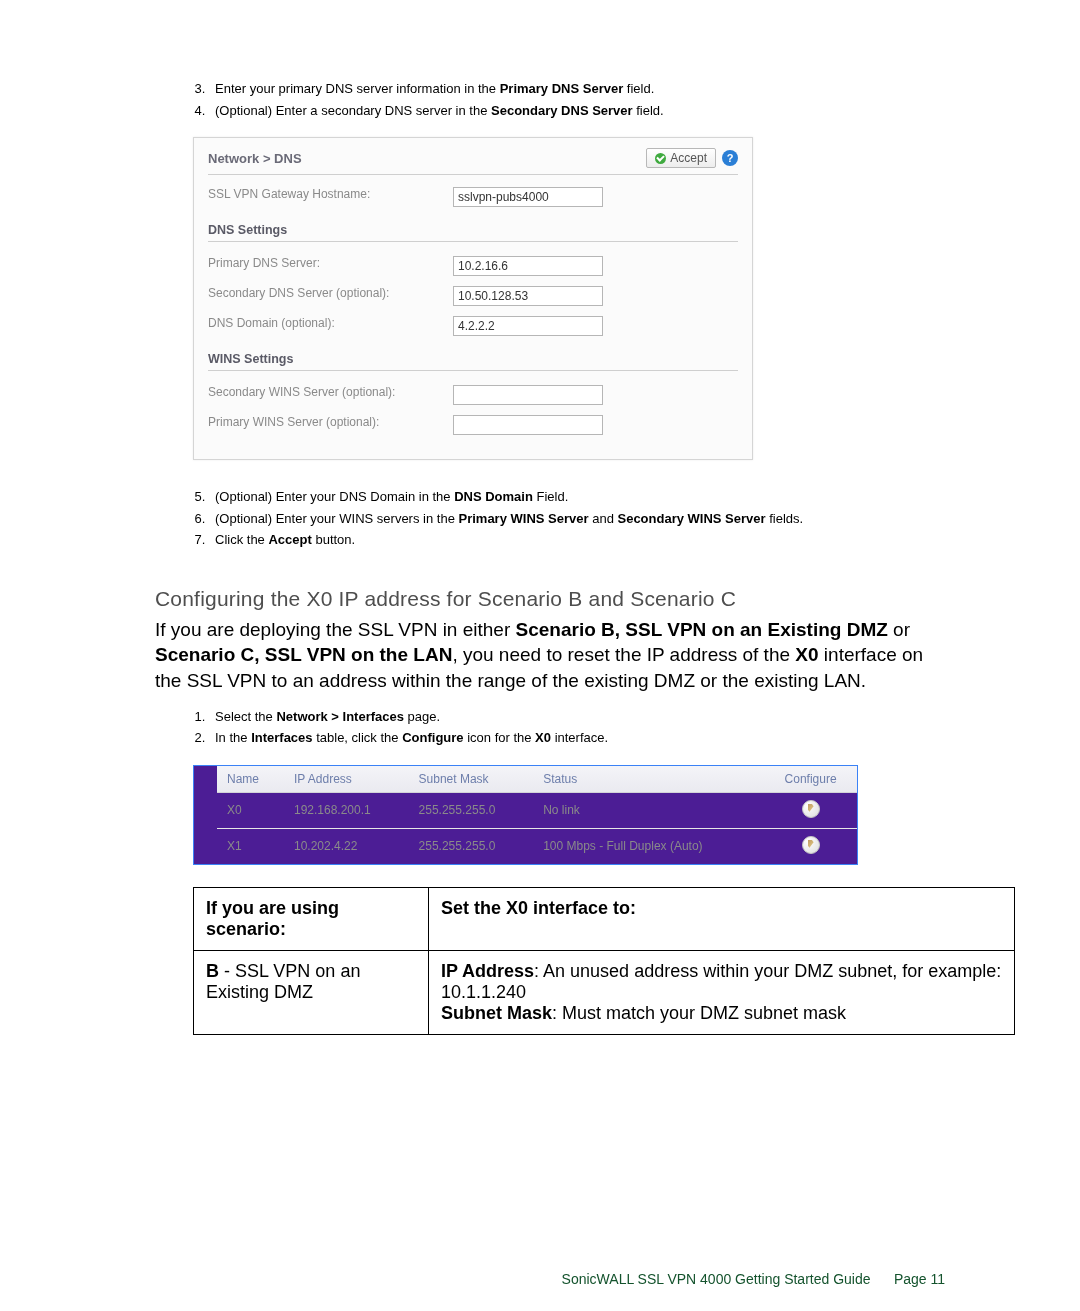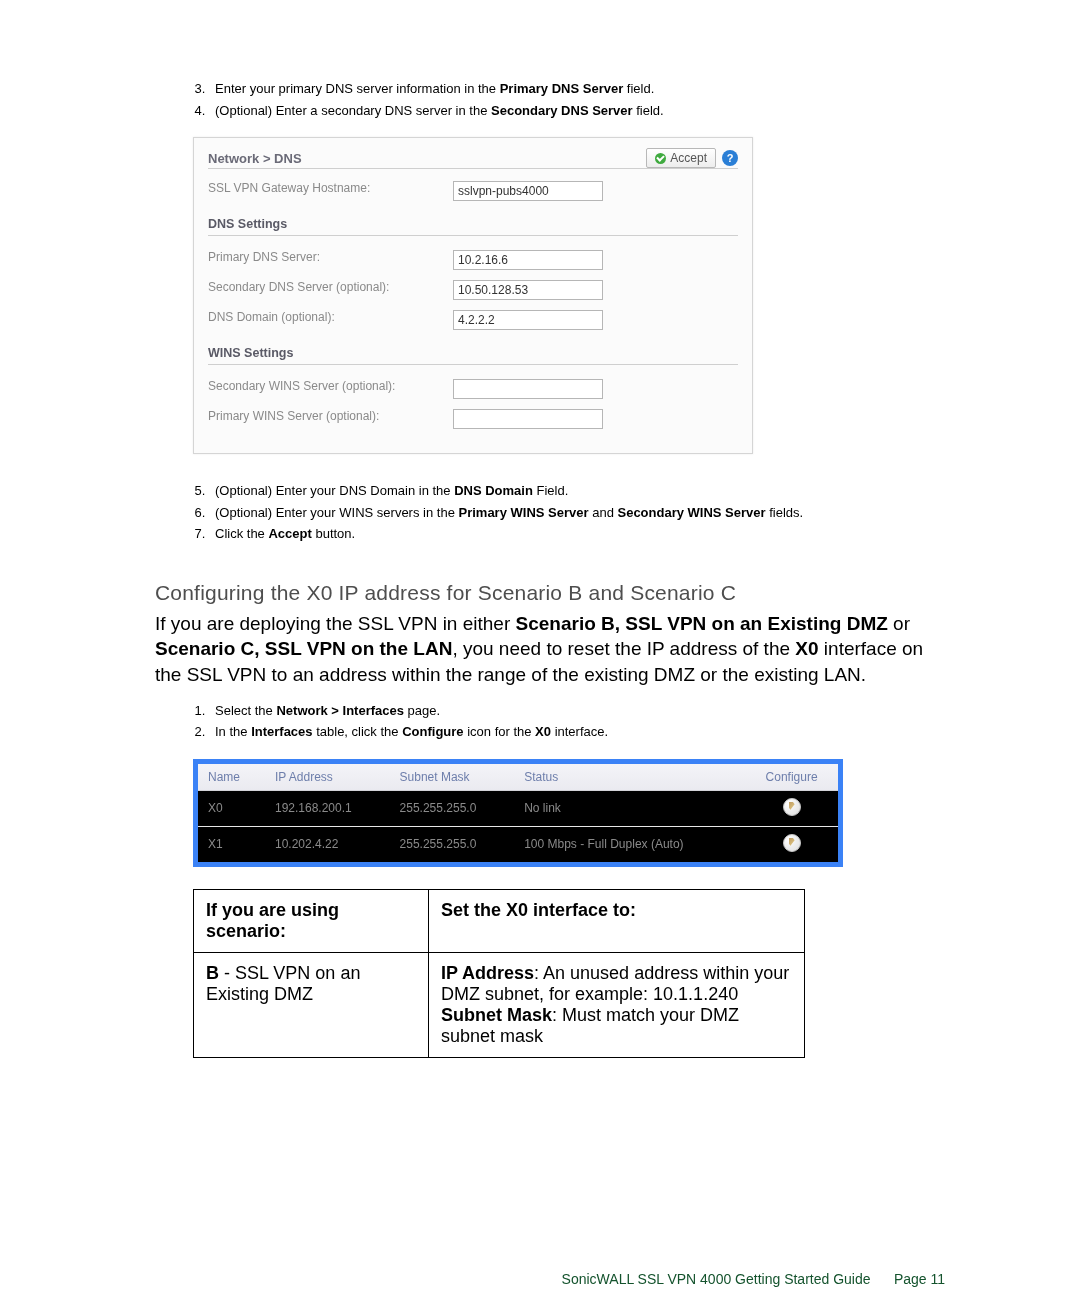--- a/index.html
+++ b/index.html
@@ -36,20 +36,21 @@
     box-shadow: 0 0 2px rgba(0,0,0,0.08);
     padding: 10px 14px 14px 14px;
     box-sizing: border-box;
     font-family: "Lucida Grande", Verdana, sans-serif;
   }
   .shot1 .titlebar {
     display: flex;
     justify-content: space-between;
     align-items: center;
     border-bottom: 1px solid #cfcfcf;
+    padding-bottom: 6px;
     margin-bottom: 12px;
   }
   .shot1 .breadcrumb {
     font-weight: 700;
     font-size: 13px;
     color: #6a6a77;
   }
   .shot1 .accept-area {
     display: flex;
     align-items: center;
@@ -117,25 +118,26 @@
     letter-spacing: 0.2px;
   }
   .para {
     font-size: 19px;
     line-height: 1.35;
     margin: 0 0 14px 0;
   }
   .shot2 {
     margin: 16px 0 22px 38px;
     width: 640px;
-    border: 5px solid #3b82f6;
-    background: #000000;
+    border: 1px solid #3b82f6;
+    background: #4c1d95;
     font-family: "Lucida Grande", Verdana, sans-serif;
     font-size: 12px;
     color: #8a8a8a;
+    padding-left: 23px;
   }
   .shot2 table { width: 100%; border-collapse: collapse; }
   .shot2 th {
     text-align: left;
     color: #6d7eab;
     font-weight: 400;
     padding: 6px 10px;
     background: linear-gradient(#f4f4f8,#eaeaf0);
     border-bottom: 1px solid #d3d3d8;
     font-size: 12px;
@@ -156,21 +158,21 @@
   }
   .cfg-icon::after {
     content:""; position:absolute; left:5px; top:3px;
     width:6px; height:8px;
     background: linear-gradient(135deg,#b0843c,#e2c56e);
     clip-path: polygon(0 0, 70% 0, 100% 30%, 30% 100%, 0 70%);
     opacity: 0.8;
   }
   .scenario-table {
     margin: 14px 0 0 38px;
-    width: 612px;
+    width: 822px;
     border-collapse: collapse;
     font-size: 18px;
   }
   .scenario-table th, .scenario-table td {
     border: 1px solid #000;
     padding: 10px 12px;
     vertical-align: top;
     text-align: left;
   }
   .scenario-table th {

